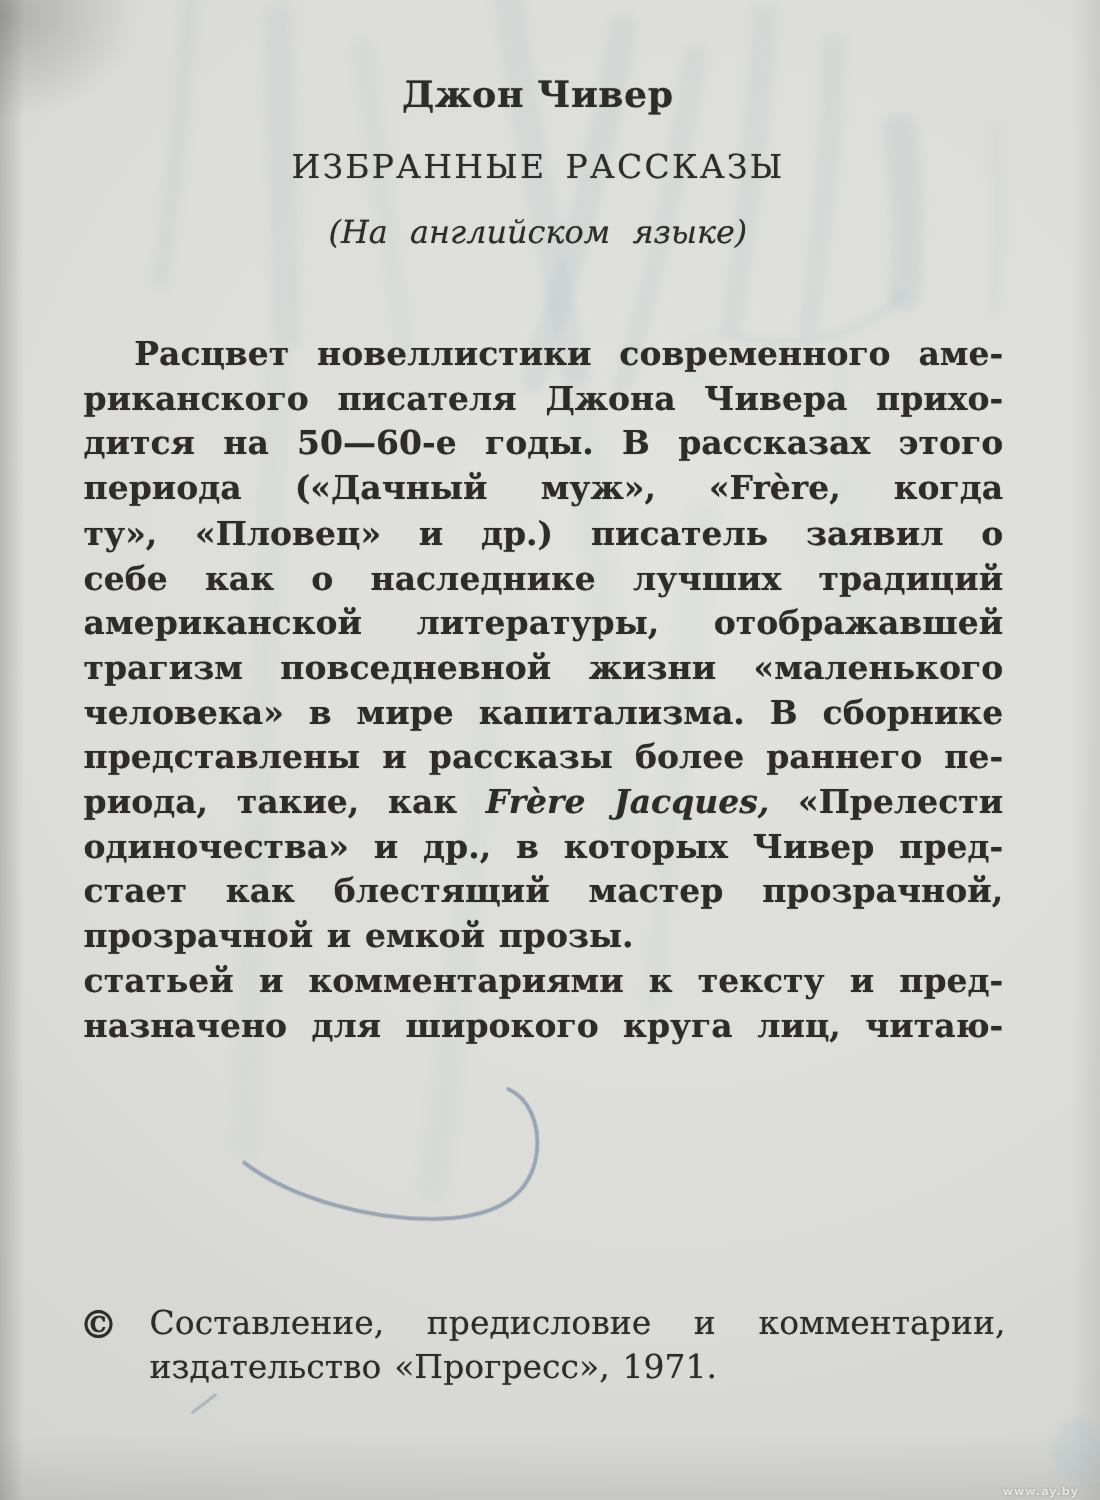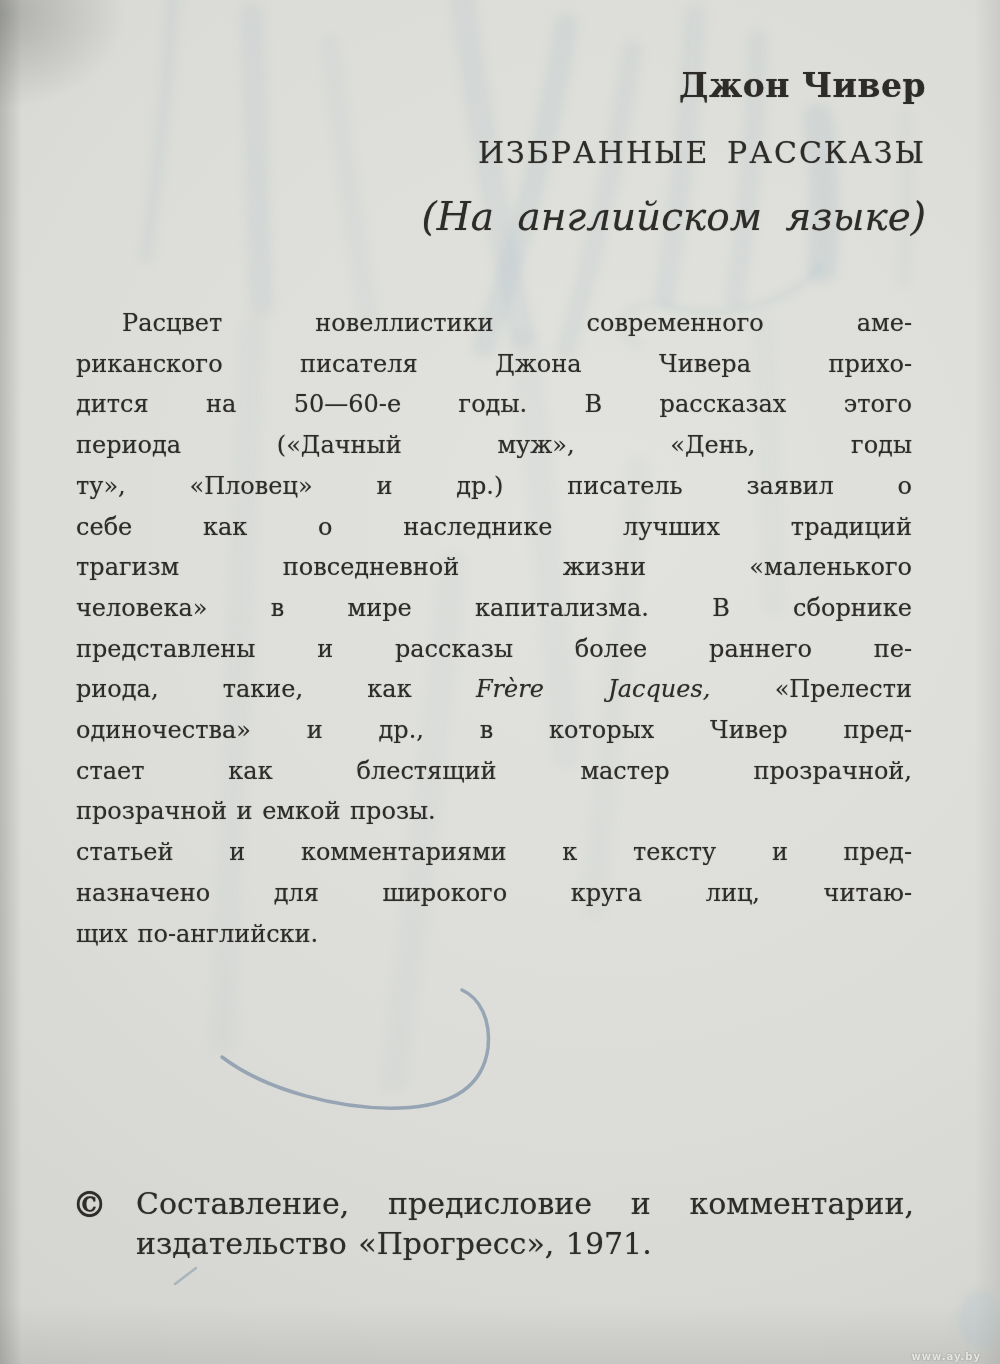--- a/index.html
+++ b/index.html
@@ -14,32 +14,33 @@
       linear-gradient(270deg, rgba(60,62,58,0.10) 0px, rgba(60,62,58,0) 26px),
       linear-gradient(0deg, rgba(80,82,78,0.12) 0px, rgba(80,82,78,0) 60px),
       radial-gradient(120% 90% at 60% 38%, #e2e3de 0%, #dcddd8 48%, #d4d5d0 80%, #cbccc7 100%);
     color: #2d2c29;
     font-family: "DejaVu Serif", "Liberation Serif", serif;
   }
   .marks { position: absolute; left: 0; top: 0; pointer-events: none; }
   .content { position: absolute; left: 0; top: 0; width: 100%; height: 100%; }
 
   .author, .book-title, .subtitle {
-    position: absolute; left: 76px; width: 850px; text-align: right;
+    position: absolute; left: 64px; width: 850px; text-align: center;
     white-space: nowrap;
     text-shadow: 0 0 1px rgba(45,44,41,0.55);
   }
   .author   { top: 66px;  font-size: 33px; font-weight: bold; letter-spacing: 0.5px; }
   .book-title { top: 135px; font-size: 30px; letter-spacing: 2px; word-spacing: 6px; }
-  .subtitle { top: 194px; font-size: 39px; font-style: italic; word-spacing: 11px; }
+  .subtitle { top: 194px; font-size: 29px; font-style: italic; word-spacing: 11px; }
 
   .annotation {
     position: absolute; left: 76px; top: 303px; width: 836px;
-    font-size: 24px; line-height: 40.7px; word-spacing: 2px;
+    font-size: 30px; line-height: 40.7px; word-spacing: 2px;
     text-shadow: 0 0 1px rgba(45,44,41,0.5);
+    font-weight: bold;
   }
   .line { text-align: justify; text-align-last: justify; white-space: normal; }
   .line.indent { text-indent: 46px; }
   .line.endpara { text-align-last: left; }
   .line em { font-style: italic; }
 
   .copyright {
     position: absolute; left: 72px; top: 1184px; width: 844px;
     display: flex; align-items: flex-start;
     text-shadow: 0 0 1px rgba(45,44,41,0.5);
@@ -105,33 +106,33 @@
   <div class="content">
 
     <div class="author">Джон Чивер</div>
     <div class="book-title">ИЗБРАННЫЕ РАССКАЗЫ</div>
     <div class="subtitle">(На английском языке)</div>
 
     <div class="annotation">
       <div class="line indent">Расцвет новеллистики современного аме-</div>
       <div class="line">риканского писателя Джона Чивера прихо-</div>
       <div class="line">дится на 50—60-е годы. В рассказах этого</div>
-      <div class="line">периода («Дачный муж», «День, годы</div>
+      <div class="line">периода («Дачный муж», «Frère, когда</div>
       <div class="line">ту», «Пловец» и др.) писатель заявил о</div>
       <div class="line">себе как о наследнике лучших традиций</div>
+      <div class="line">американской литературы, отображавшей</div>
       <div class="line">трагизм повседневной жизни «маленького</div>
       <div class="line">человека» в мире капитализма. В сборнике</div>
       <div class="line">представлены и рассказы более раннего пе-</div>
       <div class="line"><span>риода, такие, как</span> <em>Frère Jacques,</em> <span>«Прелести</span></div>
       <div class="line">одиночества» и др., в которых Чивер пред-</div>
       <div class="line">стает как блестящий мастер прозрачной,</div>
       <div class="line endpara">прозрачной и емкой прозы.</div>
       <div class="line">статьей и комментариями к тексту и пред-</div>
       <div class="line">назначено для широкого круга лиц, читаю-</div>
-      <div class="line endpara">щих по-английски.</div>
     </div>
 
     <div class="copyright">
       <div class="csym">©</div>
       <div class="ctext">
         <div class="cline j">Составление, предисловие и комментарии,</div>
         <div class="cline">издательство «Прогресс», 1971.</div>
       </div>
     </div>
 

